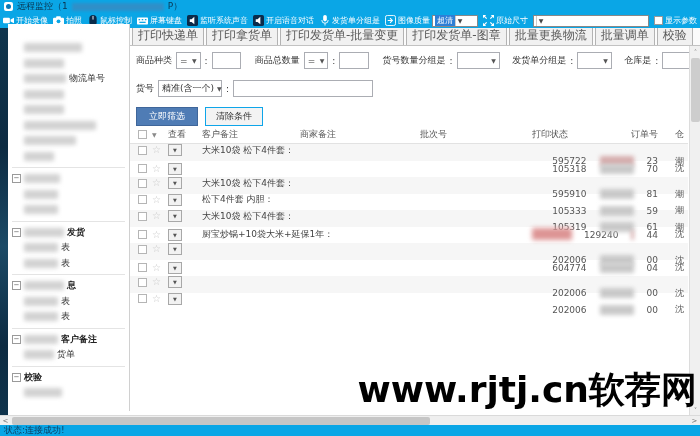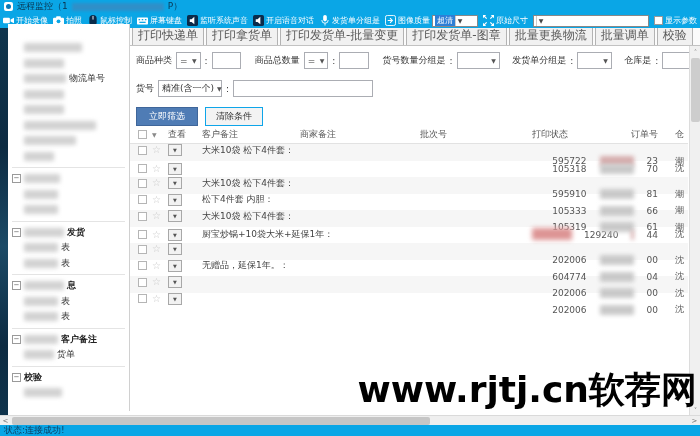--- a/index.html
+++ b/index.html
@@ -416,21 +416,21 @@
         <span></span>
           <span class="cb"></span>
           <span class="star">☆</span>
           <span class="rowdd">▼</span>
         <span class="note" style="grid-column:5/7">松下4件套 内胆：</span>
           <span></span>
           <span></span>
         <span class="ordcell" style="grid-column:8/10">
             <span>105333</span>
             <span class="ordblur"></span>
-            <span>66</span>
+            <span>59</span>
           </span>
         <span class="whcell" style="text-align:right">潮</span>
       </div>
 
       <div class="trow grid-row">
         <span></span>
           <span class="cb"></span>
           <span class="star">☆</span>
           <span class="rowdd">▼</span>
         <span class="note" style="grid-column:5/7">大米10袋 松下4件套：</span>
@@ -474,21 +474,20 @@
             <span>00</span>
           </span>
         <span class="whcell" style="text-align:right">沈</span>
       </div>
 
       <div class="trow grid-row">
         <span></span>
           <span class="cb"></span>
           <span class="star">☆</span>
           <span class="rowdd">▼</span>
-        <span class="note" style="grid-column:5/7">无赠品，延保1年。：</span>
           <span></span>
           <span></span>
         <span class="ordcell" style="grid-column:8/10">
             <span>604774</span>
             <span class="ordblur"></span>
             <span>04</span>
           </span>
         <span class="whcell" style="text-align:right">沈</span>
       </div>
 

